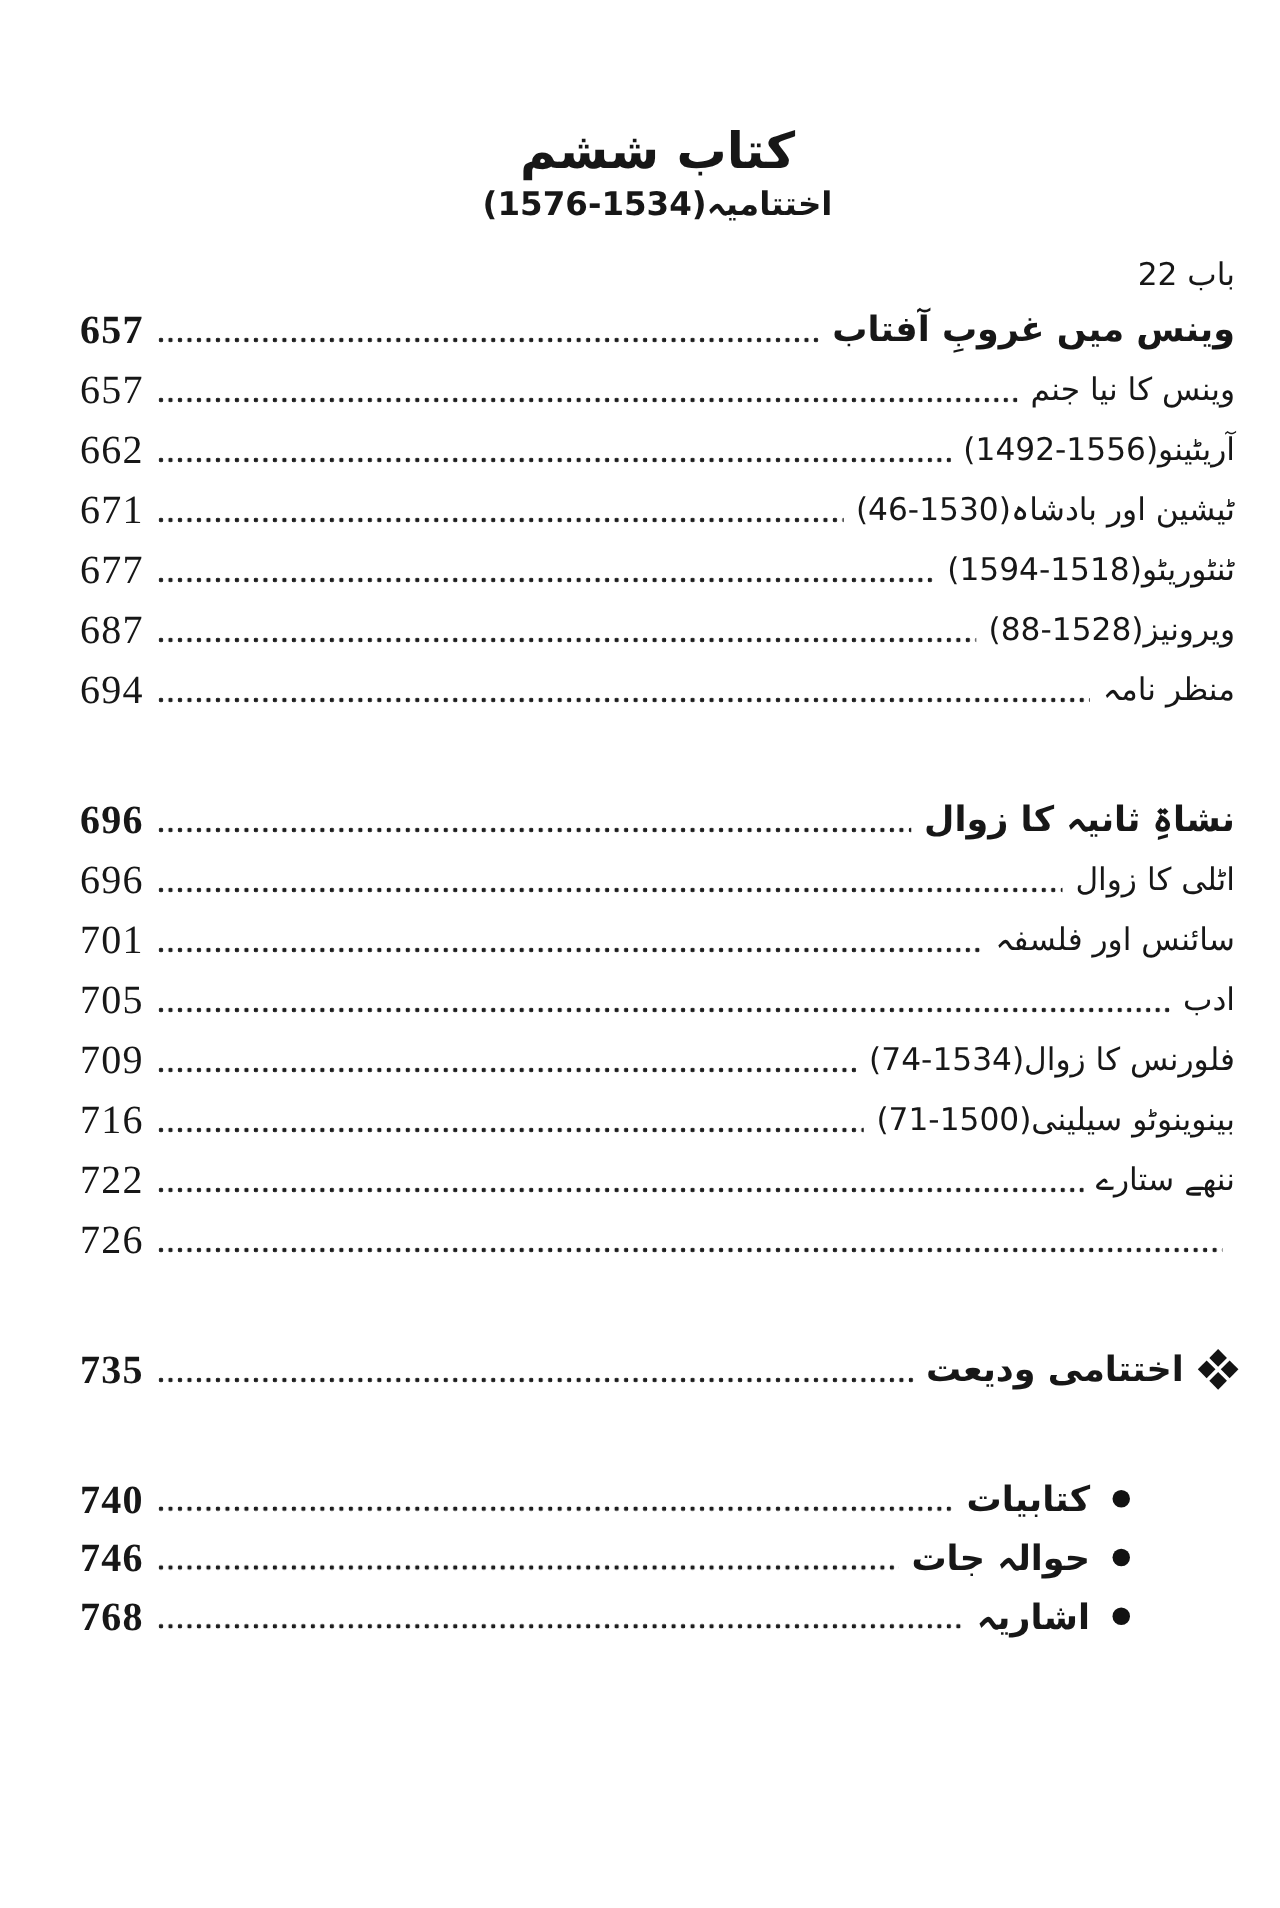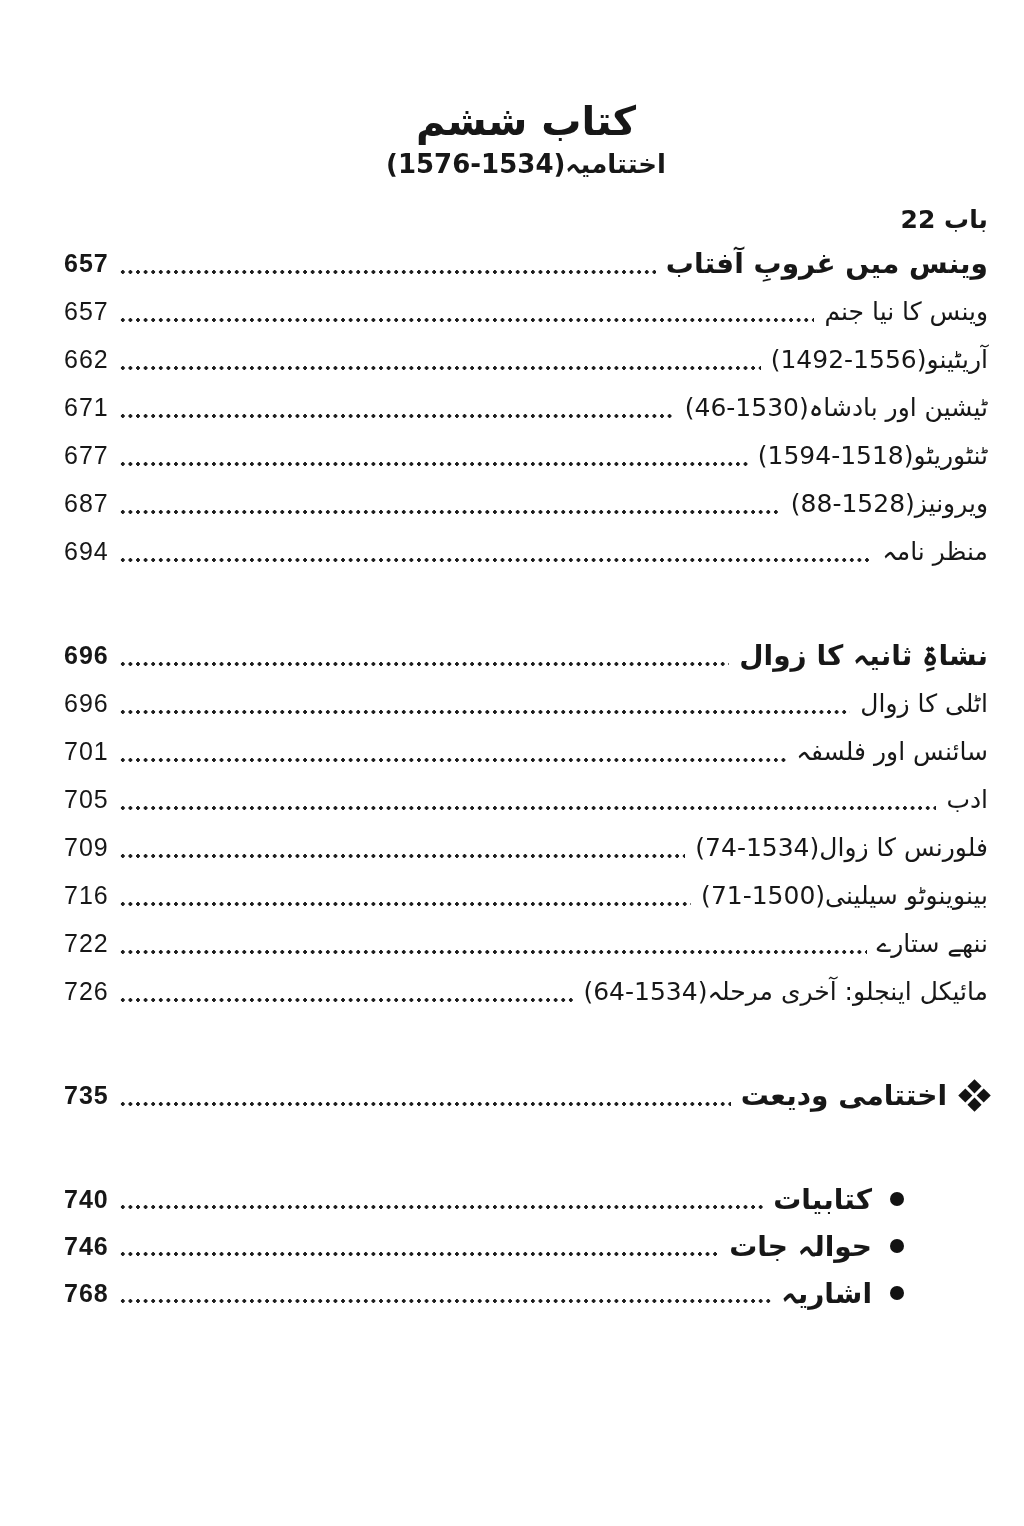--- a/index.html
+++ b/index.html
@@ -31,21 +31,21 @@
     font-size: 26px;
     font-weight: bold;
     line-height: 1.3;
   }
 
   
   .chapter-heading {
     direction: rtl;
     text-align: right;
     font-size: 25px;
-    font-weight: bold;
+    font-weight: normal;
     height: 40px;
     line-height: 40px;
     white-space: nowrap;
   }
   .chapter--22 { margin-top: 18px; }
   .chapter--23 { margin-top: 56px; }
 
   
   .toc-row {
     display: flex;
@@ -54,22 +54,22 @@
     direction: rtl;
   }
   .entry-title {
     flex: 0 0 auto;
     font-size: 25px;
     white-space: nowrap;
   }
   .toc-row.bold .entry-title { font-weight: bold; font-size: 28px; }
   .entry-page {
     flex: 0 0 auto;
-    font-family: Liberation Sans, sans-serif;
-    font-size: 25px;
+    font-family: Liberation Serif, serif;
+    font-size: 32px;
     letter-spacing: 1px;
     direction: ltr;
   }
   .toc-row.bold .entry-page { font-weight: bold; }
 
   .leader {
     flex: 1 1 auto;
     height: 48px;
     margin: 0 10px;
     background-image: radial-gradient(circle, #1d1d1d 1.6px, transparent 2px);
@@ -184,21 +184,20 @@
           <span class="entry-title">بینوینوٹو سیلینی(1500-71)</span>
           <span class="leader"></span>
           <span class="entry-page">716</span>
         </div>
         <div class="toc-row" dir="rtl">
           <span class="entry-title">ننھے ستارے</span>
           <span class="leader"></span>
           <span class="entry-page">722</span>
         </div>
         <div class="toc-row" dir="rtl">
-          <span class="entry-title">مائیکل اینجلو: آخری مرحلہ(1534-64)</span>
           <span class="leader"></span>
           <span class="entry-page">726</span>
         </div>
       </div>
   </section>
 
   <div class="entries closing-entries">
       <div class="toc-row bold" dir="rtl">
         <span class="marker diamond">
           <i></i>

